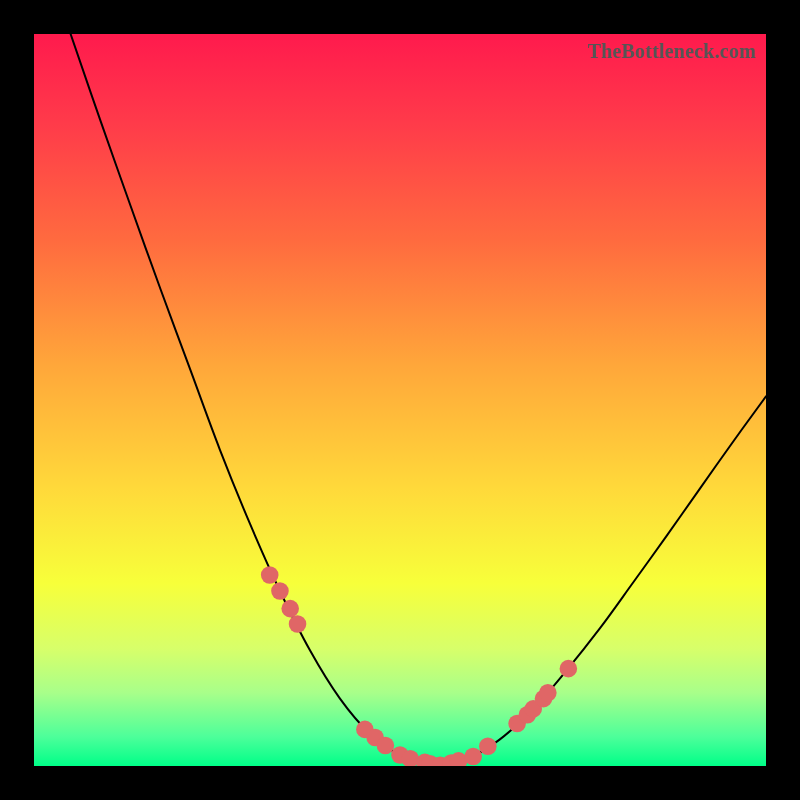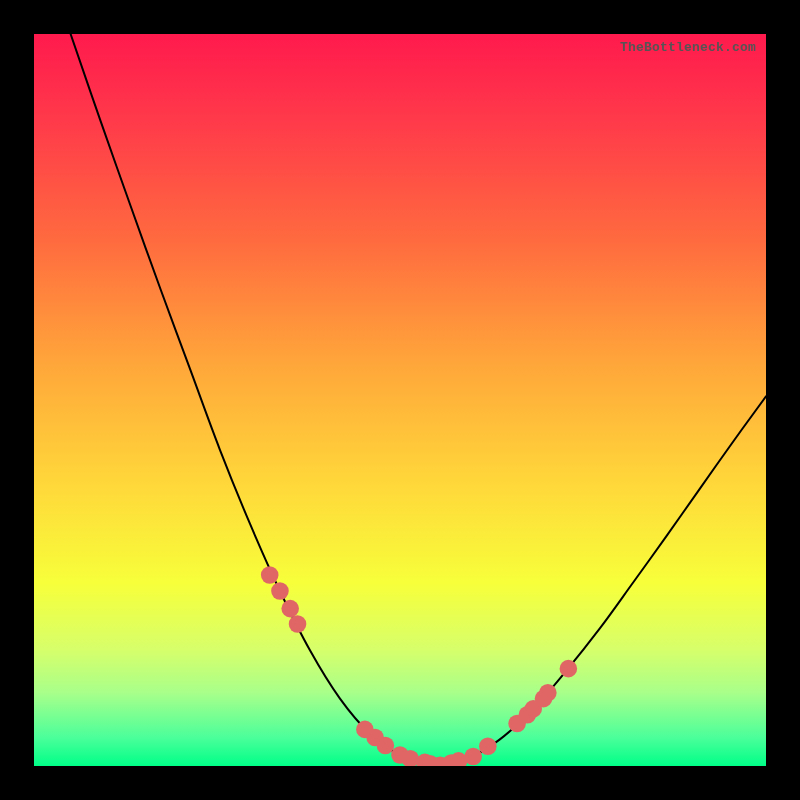--- a/index.html
+++ b/index.html
@@ -26,22 +26,22 @@
       #d7ff6a 84%,
       #a8ff8a 90%,
       #4dff9a 96%,
       #00ff88 100%
     );
   }
   .credit {
     position: absolute;
     top: 6px;
     right: 10px;
-    font-family: Liberation Mono, monospace;
-    font-size: 13px;
+    font-family: Liberation Serif, serif;
+    font-size: 20px;
     font-weight: bold;
     color: #555555;
     letter-spacing: 0.2px;
     user-select: none;
   }
   svg.curve {
     position: absolute;
     left: 0; top: 0;
     width: 100%; height: 100%;
   }

